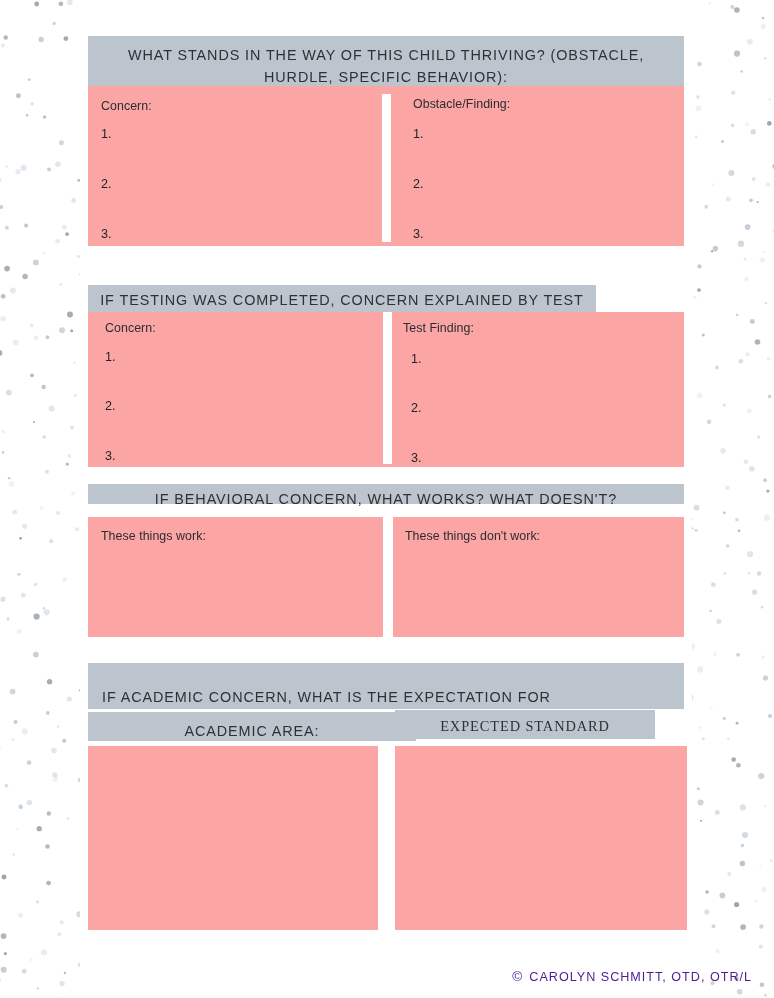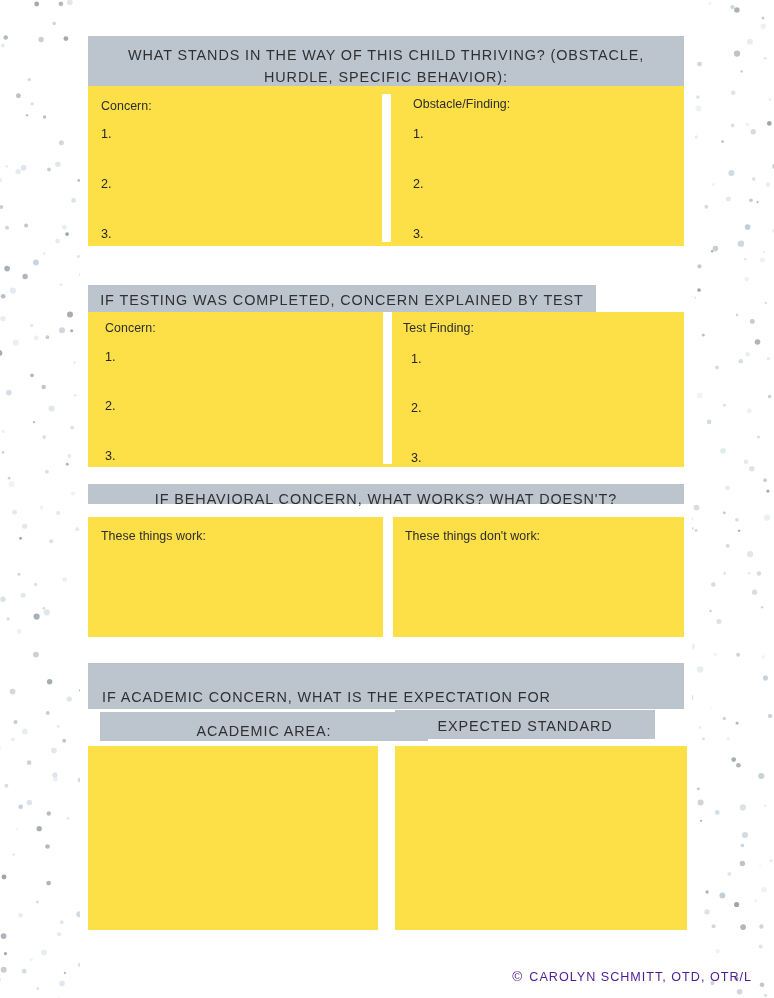--- a/index.html
+++ b/index.html
@@ -68,21 +68,21 @@
     padding: 8px 14px 9px 14px;
   }
   .band.center {
     text-align: center;
     padding-left: 8px;
     padding-right: 8px;
   }
   .band.tall { line-height: 22px; }
 
   .body-panel {
-    background: #fde047;
+    background: #fca5a5;
     position: relative;
   }
 
   .col-label {
     position: absolute;
     font-size: 12.4px;
     color: #2b2d30;
     letter-spacing: 0.05px;
   }
 
@@ -1404,23 +1404,23 @@
     </div>
 
     <div class="body-panel" style="position:absolute; left:305px; top:33px; width:291px; height:120px;">
       <div class="col-label" style="left:12px; top:12px;">These things don't work:</div>
     </div>
   </div>
 
   <div class="section" style="top:663px; width:596px;">
     <div class="band tall" style="width:596px; height:46px; padding-top:23px;">IF ACADEMIC CONCERN, WHAT IS THE EXPECTATION FOR PERFORMANCE OR ACADEMIC STANDARD?</div>
 
-    <div class="band center" style="position:absolute; left:12px; top:49px; width:328px; height:29px; ">ACADEMIC AREA:</div>
-
-    <div class="band center" style="position:absolute; left:307px; top:47px; width:260px; height:29px; padding-top:5px;">EXPECTED STANDARD</div>
+    <div class="band center" style="position:absolute; left:0px; top:49px; width:328px; height:29px; ">ACADEMIC AREA:</div>
+
+    <div class="band center" style="position:absolute; left:307px; top:47px; width:260px; height:29px; padding-top:5px;font-family:Liberation Serif, serif;">EXPECTED STANDARD</div>
 
     <div class="body-panel" style="position:absolute; left:0px; top:83px; width:290px; height:184px;"></div>
 
     <div class="body-panel" style="position:absolute; left:307px; top:83px; width:292px; height:184px;"></div>
   </div>
 
 </div>
 
 <div class="footer">
   <span class="copy">©</span><span>CAROLYN SCHMITT, OTD, OTR/L</span>

